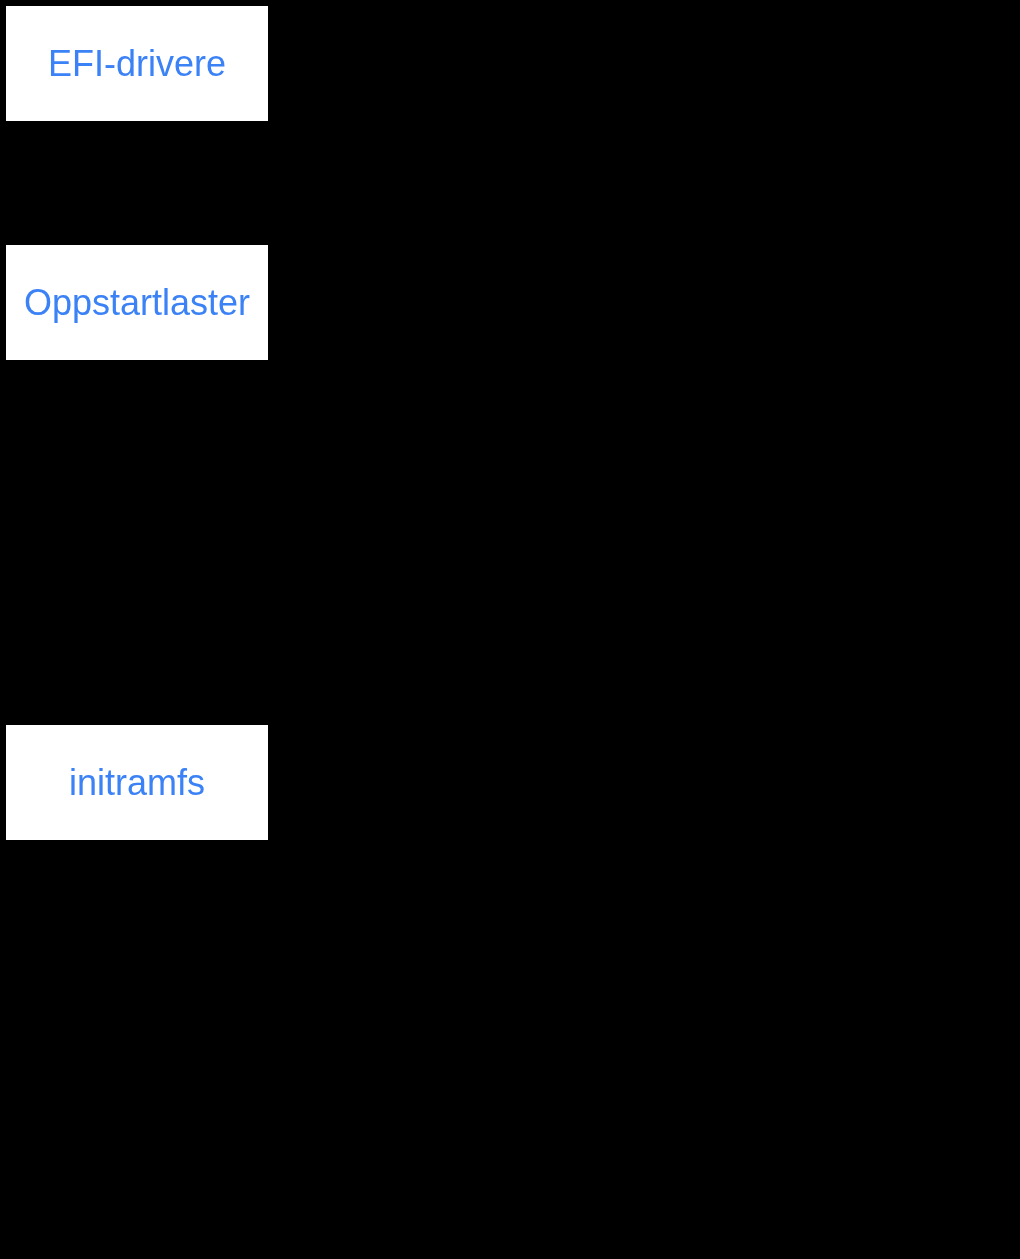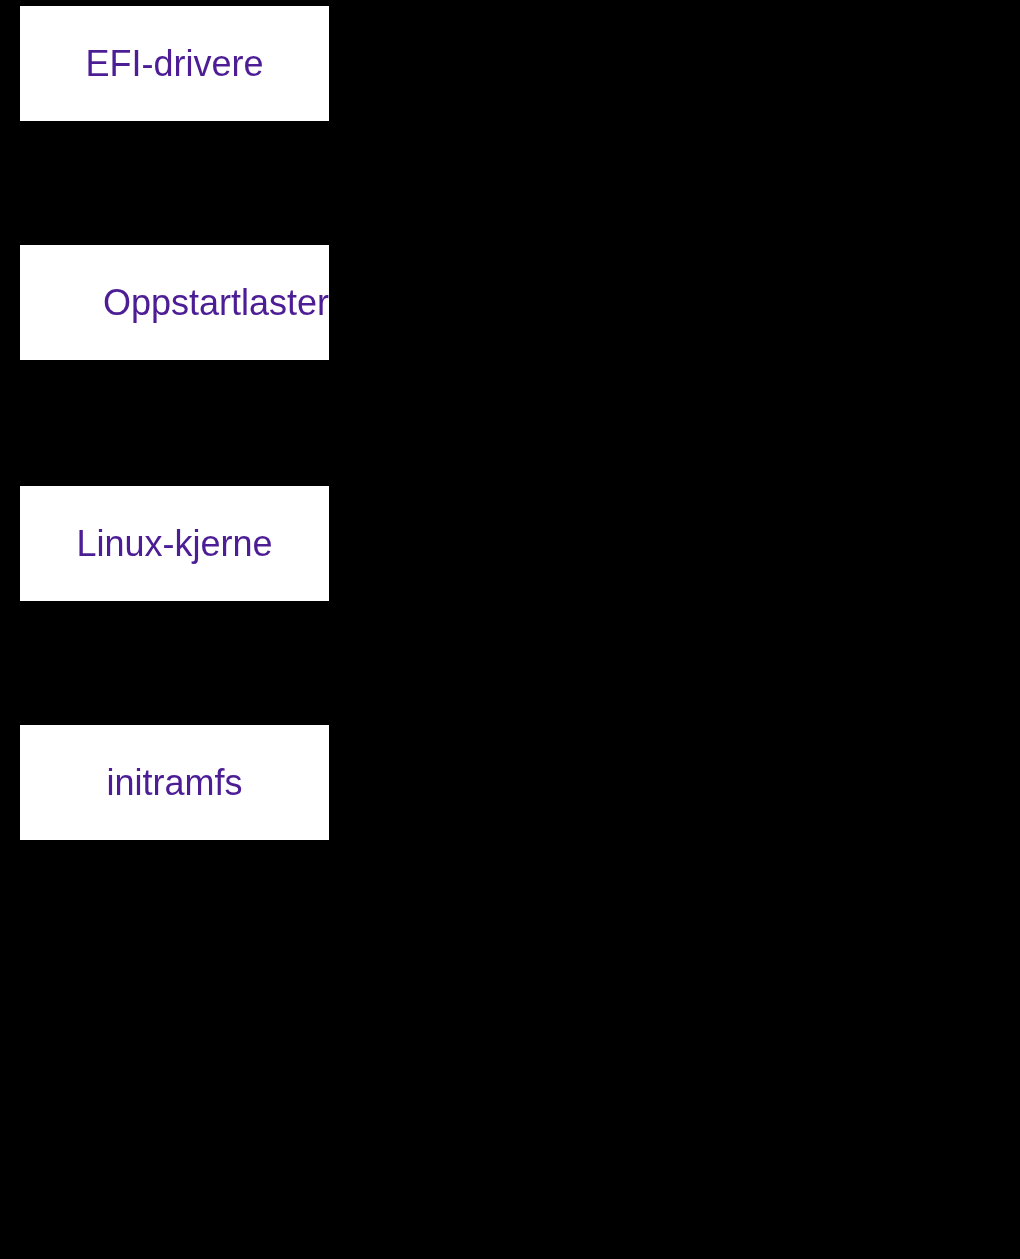--- a/index.html
+++ b/index.html
@@ -10,25 +10,25 @@
   .canvas {
     position: relative;
     width: 1020px;
     height: 1259px;
     background: #000000;
     overflow: hidden;
     font-family: "Liberation Sans", sans-serif;
   }
   .node {
     position: absolute;
-    left: 20px;
-    width: 309px;
+    left: 6px;
+    width: 262px;
     height: 115px;
     background: #ffffff;
-    color: #4c1d95;
+    color: #3b82f6;
     display: flex;
     align-items: center;
     justify-content: center;
     font-size: 36px;
     line-height: 1;
     white-space: nowrap;
   }
   
   .edge {
     position: absolute;
@@ -42,29 +42,26 @@
 <body>
 
 <div class="canvas">
 
   <div class="node" style="top: 6px;">
     <span>EFI-drivere</span>
   </div>
 
   <div class="edge" style="top: 121px;"></div>
 
-  <div class="node" style="top: 245px; justify-content: flex-end;">
+  <div class="node" style="top: 245px;">
     <span>Oppstartlaster</span>
   </div>
 
   <div class="edge" style="top: 360px;"></div>
 
-  <div class="node" style="top: 486px;">
-    <span>Linux-kjerne</span>
-  </div>
 
   <div class="edge" style="top: 601px;"></div>
 
   <div class="node" style="top: 725px;">
     <span>initramfs</span>
   </div>
 
   <div class="edge" style="top: 841px;"></div>
 
 

